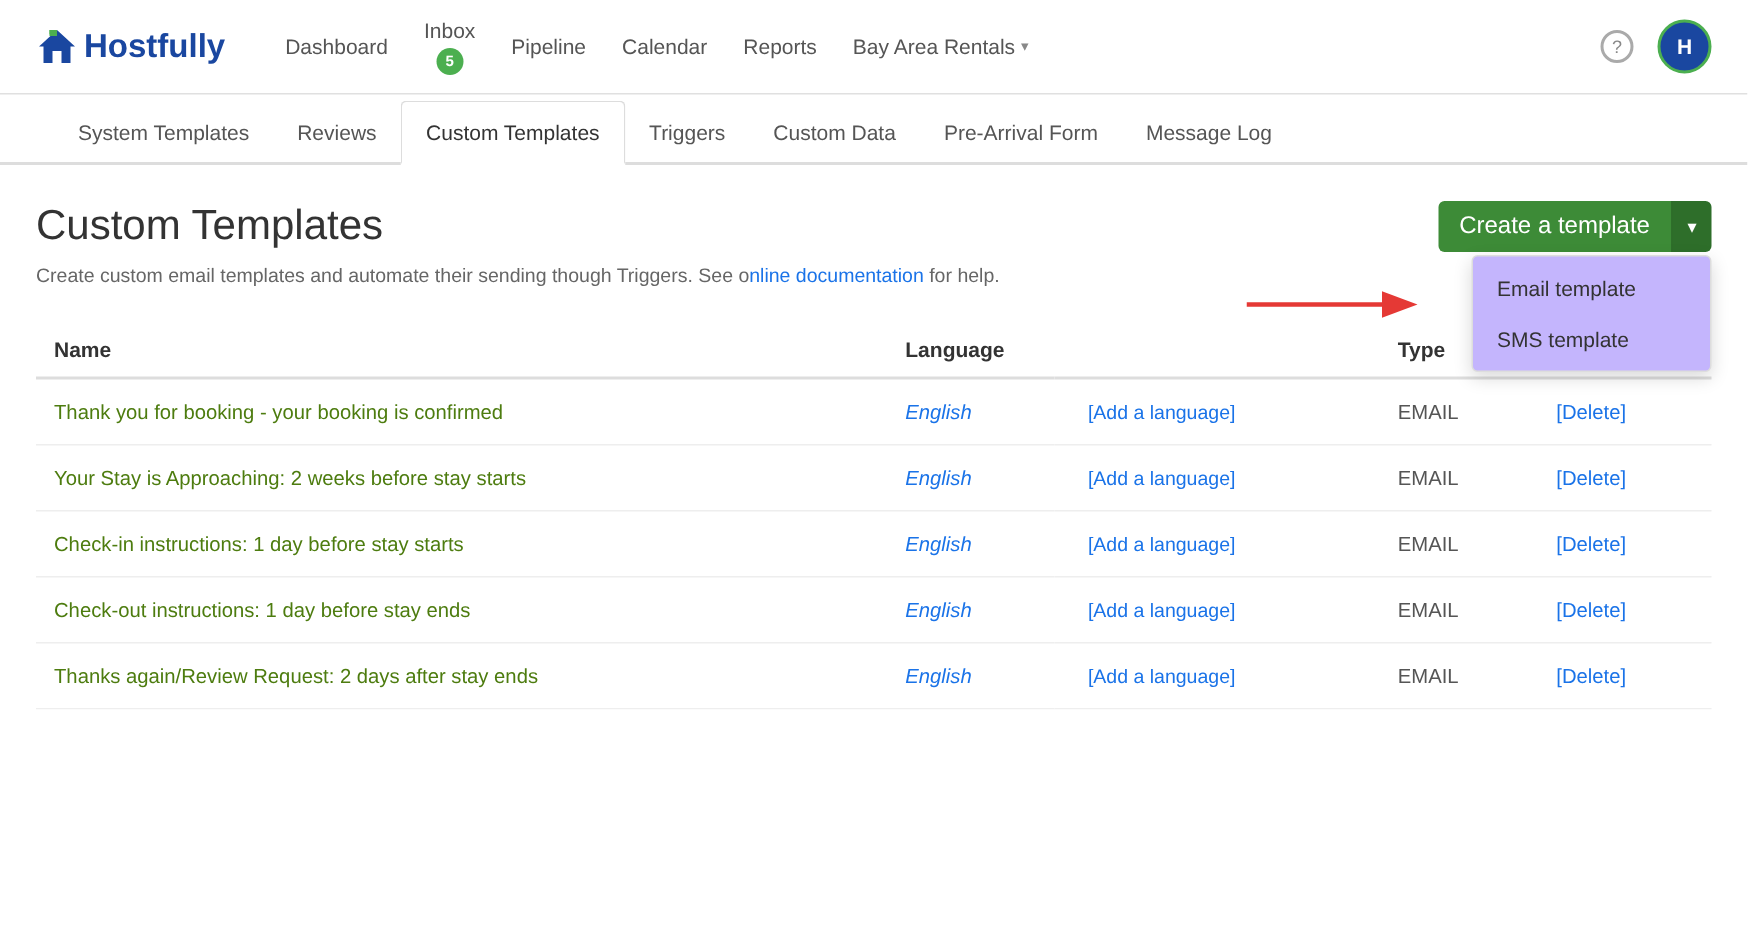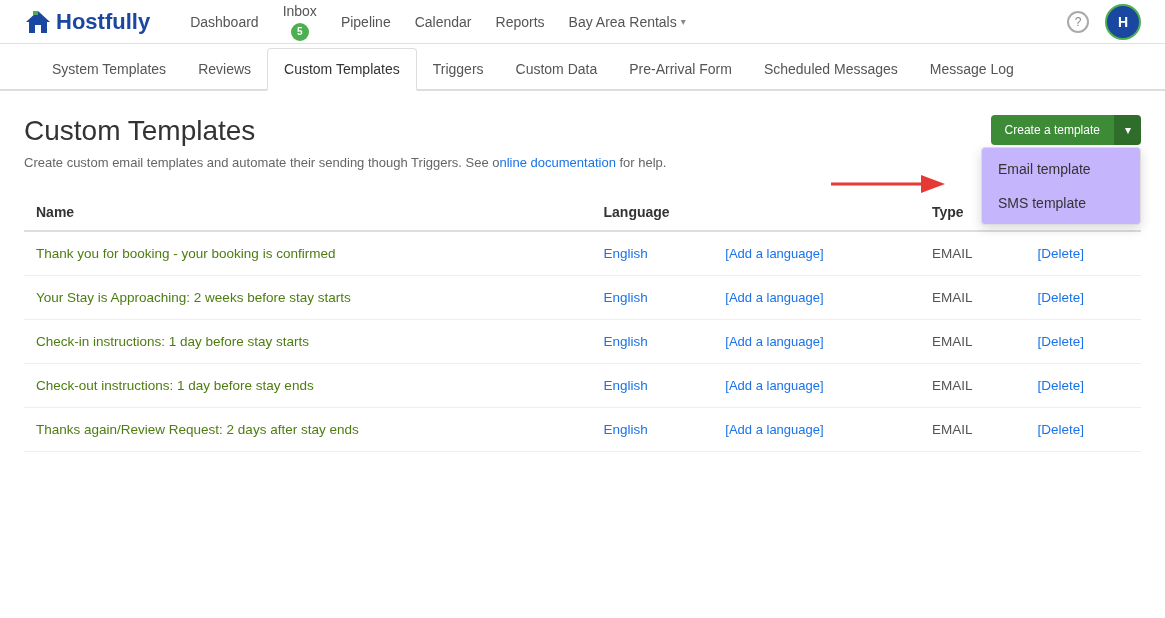--- a/index.html
+++ b/index.html
@@ -1,19 +1,19 @@
 <!DOCTYPE html>
 <html><head>
   <meta charset="utf-8">
   <style>
     * { box-sizing: border-box; margin: 0; padding: 0; }
     body { font-family: -apple-system, BlinkMacSystemFont, 'Segoe UI', Arial, sans-serif; font-size: 14px; color: #333; background: #fff; }
 
     
-    .header { display: flex; align-items: center; padding: 10px 24px; border-bottom: 1px solid #e0e0e0; height: 44px; }
+    .header { display: flex; align-items: center; padding: 10px 24px; border-bottom: 1px solid #e0e0e0; height: 63px; }
     .logo { display: flex; align-items: center; margin-right: 40px; }
     .logo-text { font-size: 22px; font-weight: 700; }
     .logo-text .host { color: #1a47a0; }
     .logo-icon { width: 28px; height: 28px; margin-right: 4px; }
     .nav { display: flex; align-items: center; gap: 24px; flex: 1; }
     .nav-item { color: #555; text-decoration: none; font-size: 14px; cursor: pointer; }
     .nav-inbox { display: flex; align-items: center; gap: 4px; flex-direction: column; }
     .inbox-badge { background: #4caf50; color: white; border-radius: 50%; width: 18px; height: 18px; font-size: 10px; display: flex; align-items: center; justify-content: center; font-weight: 600; }
     .nav-right { display: flex; align-items: center; gap: 16px; }
     .help-icon { width: 22px; height: 22px; border-radius: 50%; border: 2px solid #aaa; display: flex; align-items: center; justify-content: center; font-size: 12px; color: #888; cursor: pointer; }
@@ -25,34 +25,34 @@
     .tabs { display: flex; align-items: flex-end; border-bottom: 2px solid #ddd; padding: 0 36px; margin-top: 4px; }
     .tab { padding: 12px 16px; cursor: pointer; font-size: 14px; color: #555; border: none; background: none; white-space: nowrap; }
     .tab.active { color: #333; font-weight: 500; border: 1px solid #ddd; border-bottom: 2px solid #fff; margin-bottom: -2px; background: #fff; border-radius: 4px 4px 0 0; }
 
     
     .main { padding: 24px 24px 0 24px; }
     .page-header { display: flex; align-items: flex-start; justify-content: space-between; margin-bottom: 8px; }
     .page-title { font-size: 28px; font-weight: 300; color: #333; }
     .page-desc { font-size: 13px; color: #666; margin-bottom: 24px; }
     .page-desc a { color: #1a73e8; text-decoration: none; }
-    .create-btn { background: #3d8b37; color: white; border: none; border-radius: 4px 0 0 4px; padding: 8px 14px; font-size: 12px; cursor: pointer; }
+    .create-btn { background: #3d8b37; color: white; border: none; border-radius: 4px 0 0 4px; padding: 8px 14px; font-size: 16px; cursor: pointer; }
     .create-btn-caret { background: #2e6e2a; color: white; border: none; border-radius: 0 4px 4px 0; padding: 8px 10px; font-size: 12px; cursor: pointer; border-left: 1px solid #2e6e2a; }
     .create-btn-group { display: flex; }
     .dropdown-menu { position: absolute; top: 100%; right: 0; background: #c4b5fd; border: 1px solid #ddd; border-radius: 4px; box-shadow: 0 4px 12px rgba(0,0,0,0.15); z-index: 100; min-width: 160px; padding: 4px 0; margin-top: 2px; }
     .dropdown-item { padding: 9px 16px; cursor: pointer; font-size: 14px; color: #333; white-space: nowrap; }
 
     
     .table-wrapper { margin-top: 8px; }
     table { width: 100%; border-collapse: collapse; }
     thead th { text-align: left; padding: 10px 12px; font-weight: 600; font-size: 14px; color: #333; border-bottom: 2px solid #ddd; }
     tbody tr { border-bottom: 1px solid #eee; }
     tbody td { padding: 14px 12px; font-size: 13.5px; color: #333; vertical-align: middle; }
     .td-name { color: #4d7c0f; max-width: 380px; }
-    .td-lang { color: #1a73e8; }
+    .td-lang { color: #1a73e8; font-style: italic; }
     .td-add-lang { color: #1a73e8; margin-left: 10px; cursor: pointer; font-size: 13px; }
     .td-type { color: #555; }
     .td-delete { color: #1a73e8; cursor: pointer; }
   </style>
 </head>
 <body>
 
 <header class="header">
   <div class="logo">
 
@@ -87,21 +87,20 @@
   </div>
 </header>
 
 <div class="tabs">
   <button class="tab">System Templates</button>
   <button class="tab">Reviews</button>
   <button class="tab active">Custom Templates</button>
   <button class="tab">Triggers</button>
   <button class="tab">Custom Data</button>
   <button class="tab">Pre-Arrival Form</button>
-  <button class="tab">Scheduled Messages</button>
   <button class="tab">Message Log</button>
 </div>
 
 <div class="main">
   <div class="page-header">
     <h1 class="page-title">Custom Templates</h1>
     <div style="position:relative;">
       <div class="create-btn-group">
         <button class="create-btn">Create a template</button>
         <button class="create-btn-caret">▾</button>

